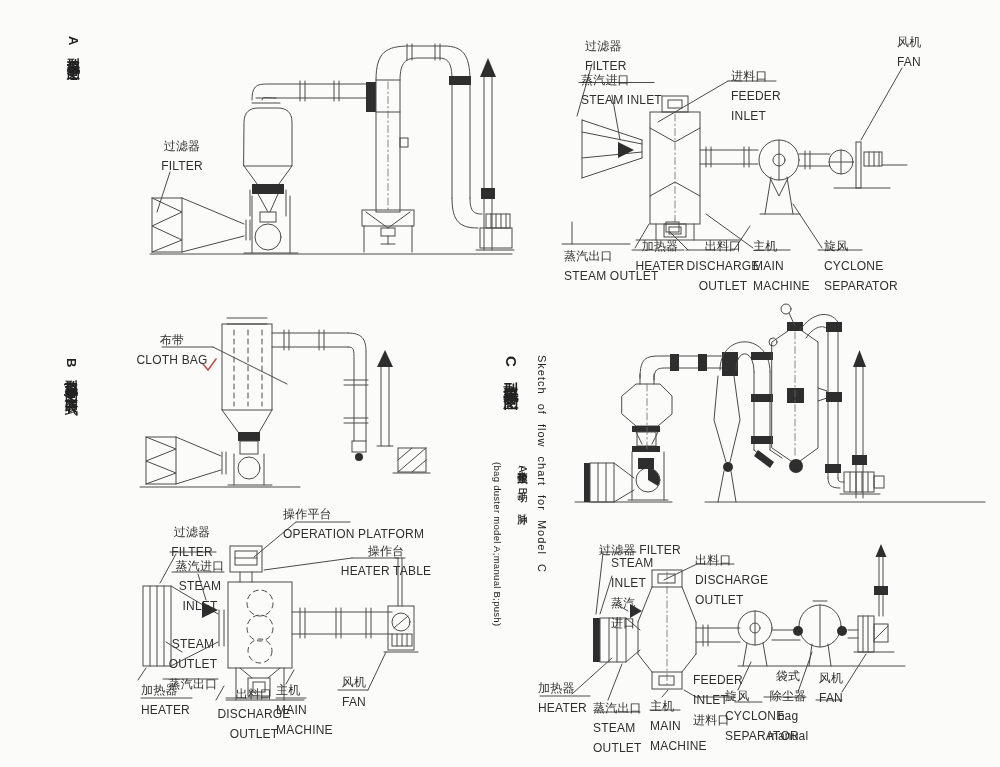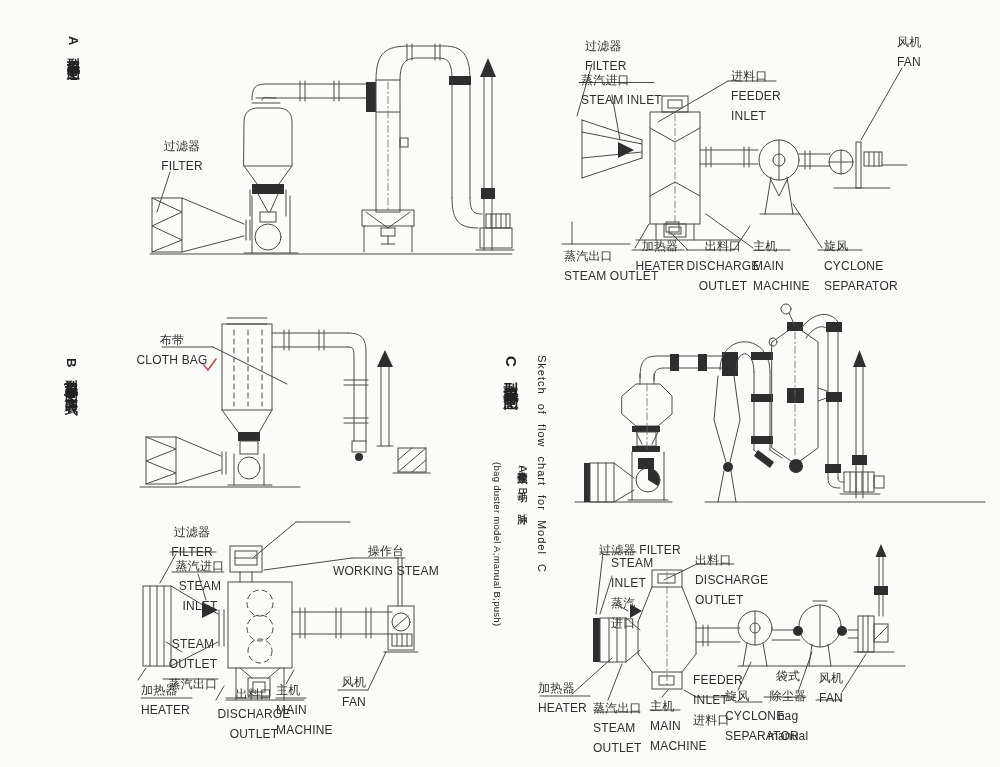--- a/index.html
+++ b/index.html
@@ -335,22 +335,24 @@
 <div class="lbl" style="left:753px;top:236px;">主机
 MAIN
 MACHINE</div>
 <div class="lbl" style="left:824px;top:236px;">旋风
 CYCLONE
 SEPARATOR</div>
 
 <div class="lbl ctr" style="left:130px;top:330px;width:84px;">布带
 CLOTH BAG</div>
 
+<div class="lbl" style="left:283px;top:504px;">操作平台
+OPERATION PLATFORM</div>
 <div class="lbl ctr" style="left:330px;top:541px;width:112px;">操作台
-WORKING STEAM</div>
+HEATER TABLE</div>
 <div class="lbl ctr" style="left:165px;top:522px;width:54px;">过滤器
 FILTER</div>
 <div class="lbl ctr" style="left:172px;top:556px;width:56px;">蒸汽进口
 STEAM
 INLET</div>
 <div class="lbl ctr" style="left:163px;top:634px;width:60px;">STEAM
 OUTLET
 蒸汽出口</div>
 <div class="lbl" style="left:141px;top:680px;">加热器
 HEATER</div>

